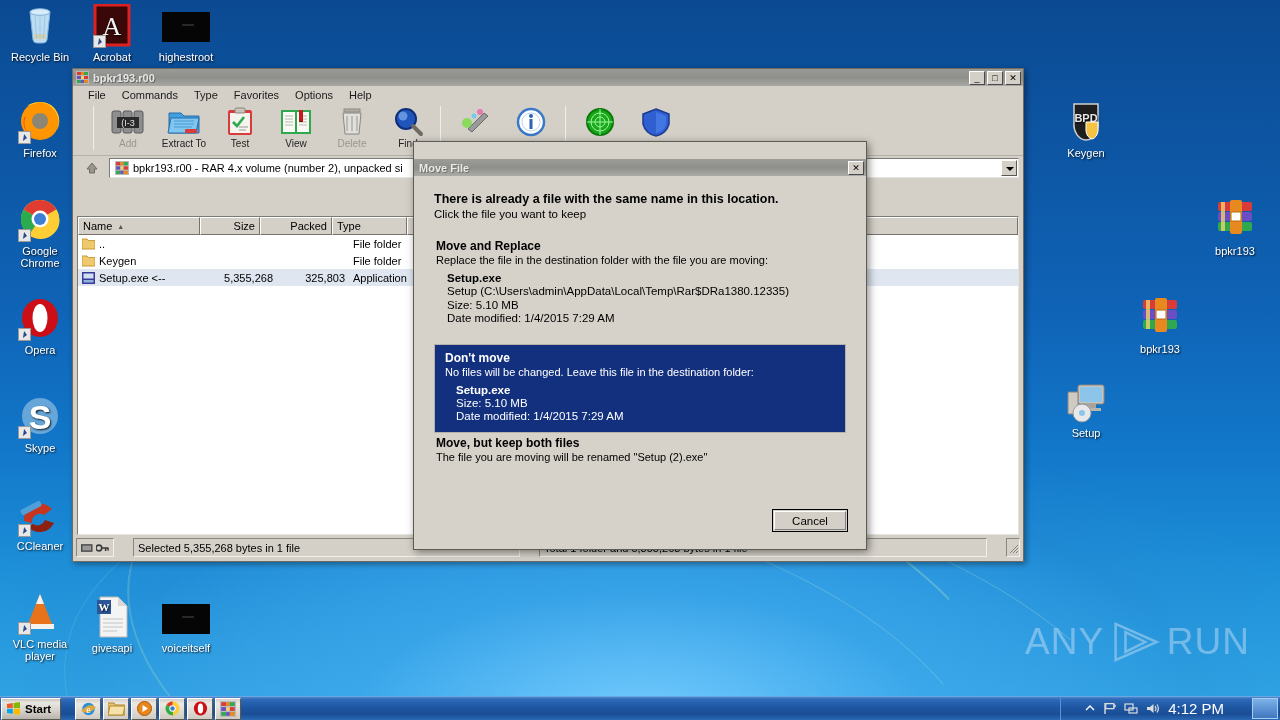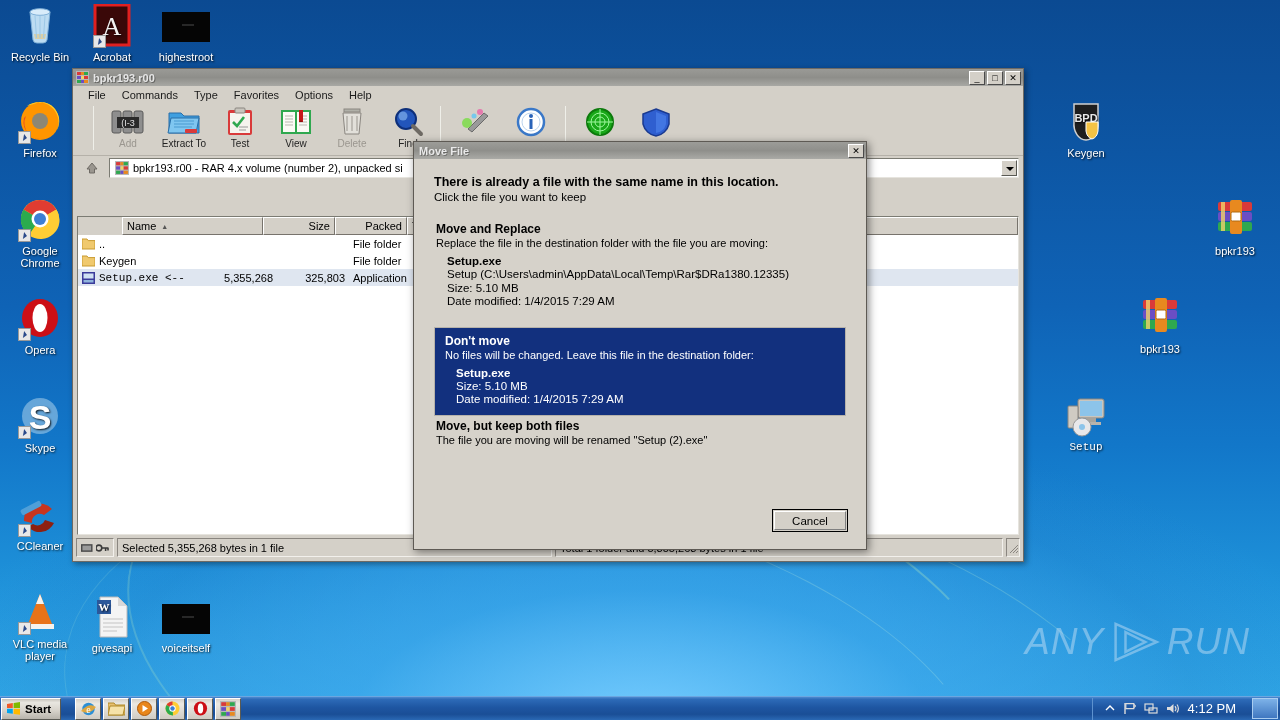--- a/index.html
+++ b/index.html
@@ -89,32 +89,32 @@
     border:1px solid #fff; border-right-color:#77736c; border-bottom-color:#77736c;
     background:#d4d0c8; font-size:11px; padding:1px 4px; display:flex; align-items:center;
   }
   .col.num { justify-content:flex-end; }
   #wr-rows { font-size:11px; }
   .frow { display:flex; height:17px; align-items:center; }
   .frow.sel { background:#dfe6f0; }
   .fc { padding:0 4px; display:flex; align-items:center; gap:4px; overflow:hidden; white-space:nowrap; }
   .fc.num { justify-content:flex-end; }
 
-  #wr-status { position:absolute; left:3px; right:3px; bottom:4px; height:19px; display:flex; align-items:center; gap:3px; }
+  #wr-status { position:absolute; left:3px; right:3px; bottom:4px; height:19px; display:flex; align-items:center; gap:19px; }
   .st-cell { height:19px; border:1px solid #8a8680; border-right-color:#f2f0ec; border-bottom-color:#f2f0ec;
       background:#d4d0c8; font-size:11px; padding:1px 4px; display:flex; align-items:center; }
 
   
   #dlg {
     position:absolute; left:413px; top:141px; width:454px; height:409px;
     background:#d6d2ca; border:1px solid #5e5a54; box-shadow:2px 2px 8px rgba(0,0,0,0.45);
     font-size:11.5px; color:#000;
   }
   #dlg-title { height:17px; background:linear-gradient(180deg,#9c9c98 0%, #8f8f8b 50%, #aaaaa6 100%);
-     display:flex; align-items:center; padding:0 2px 0 5px; }
+     display:flex; align-items:center; padding:0 2px 0 5px;margin-top:17px; }
   #dlg-title .t { flex:1; font-weight:bold; font-size:11px; color:#e9e9e9; text-shadow:1px 1px 0 rgba(0,0,0,0.3);}
   #dlg-body { padding:16px 20px 0 20px; }
   .hdr-main { font-weight:bold; font-size:12.5px; margin-bottom:2px; }
   .hdr-sub { font-size:11.5px; margin-bottom:16px; }
   .opt { padding:3px 2px 4px 2px; }
   .opt-title { font-weight:bold; font-size:12px; margin-bottom:1px; }
   .opt-desc { font-size:11px; margin-bottom:6px; }
   .opt-file { padding-left:11px; }
   .opt-file .fn { font-weight:bold; font-size:11.5px; margin-bottom:1px; }
   .opt-file .ln { font-size:11.5px; line-height:13.5px; }
@@ -122,42 +122,42 @@
   #opt-replace { padding-left:2px; }
   #opt-both { padding-left:2px; }
   #dlg-cancel { position:absolute; right:18px; bottom:17px; width:76px; height:23px;
      background:#d4d0c8; border:1px solid #000; font-size:11.5px; display:flex; align-items:center; justify-content:center;}
   #dlg-cancel .inner { position:absolute; left:1px; top:1px; right:1px; bottom:1px;
      border:1px solid #fff; border-right-color:#808080; border-bottom-color:#808080; }
   #dlg-cancel span { position:relative; z-index:2;}
 
   
   #watermark { position:absolute; left:1025px; top:613px; width:225px; height:58px;
-     display:flex; align-items:center; gap:5px; opacity:0.45; pointer-events:none;font-style:italic;}
+     display:flex; align-items:center; gap:5px; opacity:0.45; pointer-events:none;}
   #watermark .wtxt { color:#cfe4f7; font-size:37px; letter-spacing:1px; font-family:"Liberation Sans", sans-serif;}
 
   
   #taskbar {
     position:absolute; left:0; bottom:0; width:1280px; height:24px;
     background:linear-gradient(180deg,#4d8ad0 0%, #2d6bb8 10%, #1e56a2 45%, #1a4e96 75%, #2a68b4 100%);
     border-top:1px solid #6ba6e0; display:flex; align-items:center;
   }
   #start-btn {
     height:22px; margin-left:1px; padding:0 9px 0 4px; display:flex; align-items:center; gap:4px;
     background:linear-gradient(180deg,#c8c4bc 0%, #e8e6e0 18%, #d8d4cc 55%, #b8b4ac 100%);
     border:1px solid #fff; border-right-color:#5a5a54; border-bottom-color:#5a5a54;
     font-weight:bold; font-size:11.5px; color:#000;
   }
   .ql {
     width:26px; height:22px; margin-left:2px; display:flex; align-items:center; justify-content:center;
     background:linear-gradient(180deg,#d6d2ca 0%,#ebe9e3 25%,#cfcbc3 100%);
     border:1px solid #fff; border-right-color:#5a5a54; border-bottom-color:#5a5a54;
   }
   #tray { position:absolute; right:32px; height:22px; display:flex; align-items:center; gap:8px;
-     padding:0 12px; border-left:1px solid #5d92cf; color:#fff; font-size:13px; }
+     padding:0 24px; border-left:1px solid #5d92cf; color:#fff; font-size:15px; }
   #showdesk { position:absolute; right:2px; width:26px; height:21px;
      background:linear-gradient(180deg,#7db2e8,#3f77c0); border:1px solid #a9cdf0; }
 </style>
 </head>
 <body>
 
 <div id="desktop">
   <div class="swoosh sw1"></div>
   <div class="swoosh sw2"></div>
   <div class="swoosh sw3"></div>
@@ -329,21 +329,21 @@
           <rect x="19" y="14" width="34" height="9" rx="2" fill="#6b4ec4"></rect>
           <rect x="19" y="24" width="34" height="9" rx="2" fill="#2fa84f"></rect>
         <rect x="22" y="4" width="4" height="29" fill="#f0d36a" opacity="0.8"></rect>
         <rect x="31" y="2" width="12" height="34" rx="2" fill="#e8891f"></rect>
         <rect x="32" y="14" width="10" height="9" rx="1.5" fill="#fff" stroke="#b06a10"></rect>
       </svg>
     </div>
     <span class="lbl">bpkr193</span>
   </div>
 
-  <div class="dicon" style="left:1050px; top:394px;font-family:Liberation Mono, monospace;">
+  <div class="dicon" style="left:1050px; top:380px;">
     <div class="glyph">
       <svg width="72" height="44" viewBox="0 0 72 44">
         <rect x="28" y="5" width="26" height="19" rx="2" fill="#c9c5bd" stroke="#8a8680"></rect>
         <rect x="30" y="7" width="22" height="15" fill="#8cc4ea"></rect>
         <rect x="36" y="24" width="10" height="4" fill="#a8a49c"></rect>
           <rect x="31" y="28" width="20" height="3" fill="#b8b4ac"></rect>
         <rect x="18" y="12" width="10" height="22" rx="1" fill="#cfcbc3" stroke="#8a8680"></rect>
         <circle cx="32" cy="33" r="9" fill="#e8e8ea" stroke="#9a9a9a"></circle>
           <circle cx="32" cy="33" r="3" fill="#8cc4ea"></circle>
       </svg>
@@ -550,25 +550,25 @@
           <rect x="5" y="9" width="3" height="3" fill="#6b4ec4"></rect>
           <rect x="8" y="9" width="4" height="3" fill="#e8891f"></rect>
       </svg>
       <span style="white-space:nowrap;">bpkr193.r00 - RAR 4.x volume (number 2), unpacked si</span>
       <div class="arrow-box"></div>
     </div>
   </div>
 
   <div id="wr-body">
     <div id="wr-cols">
-      <div class="col" style="width:141px;margin-left:44px;">
+      <div class="col" style="width:122px;">
         <span>Name</span>
         <span style="font-size:7px;margin-left:5px;color:#555;">▲</span>
       </div>
-      <div class="col num" style="width:72px;">Size</div>
+      <div class="col num" style="width:60px;">Size</div>
       <div class="col num" style="width:72px;">Packed</div>
       <div class="col" style="width:75px;">Type</div>
       <div class="col" style="flex:1;"></div>
     </div>
 
     <div id="wr-rows">
       <div class="frow">
         <div class="fc" style="width:119px;">
           <svg width="13" height="12" viewBox="0 0 13 12">
             <path d="M0 1 h5 l1.2 1.6 h6.8 v8.4 h-13 z" fill="#f0c96e" stroke="#c89a30"></path>
@@ -586,21 +586,21 @@
             <path d="M0 1 h5 l1.2 1.6 h6.8 v8.4 h-13 z" fill="#f0c96e" stroke="#c89a30"></path>
           </svg>
           <span>Keygen</span>
         </div>
         <div class="fc num" style="width:80px;"></div>
         <div class="fc num" style="width:72px;"></div>
         <div class="fc" style="width:75px;">File folder</div>
       </div>
 
       <div class="frow sel">
-        <div class="fc" style="width:119px;font-family:Liberation Mono, monospace;">
+        <div class="fc" style="width:119px;">
           <svg width="13" height="12" viewBox="0 0 13 12">
             <rect x="0" y="0" width="13" height="12" fill="#3a3a9a"></rect>
             <rect x="1.5" y="1.5" width="10" height="5" fill="#cfe0f2"></rect>
             <rect x="1.5" y="8" width="10" height="2.5" fill="#8fb4dc"></rect>
           </svg>
           <span>Setup.exe &lt;--</span>
         </div>
         <div class="fc num" style="width:80px;">5,355,268</div>
         <div class="fc num" style="width:72px;">325,803</div>
         <div class="fc" style="width:75px;">Application</div>

